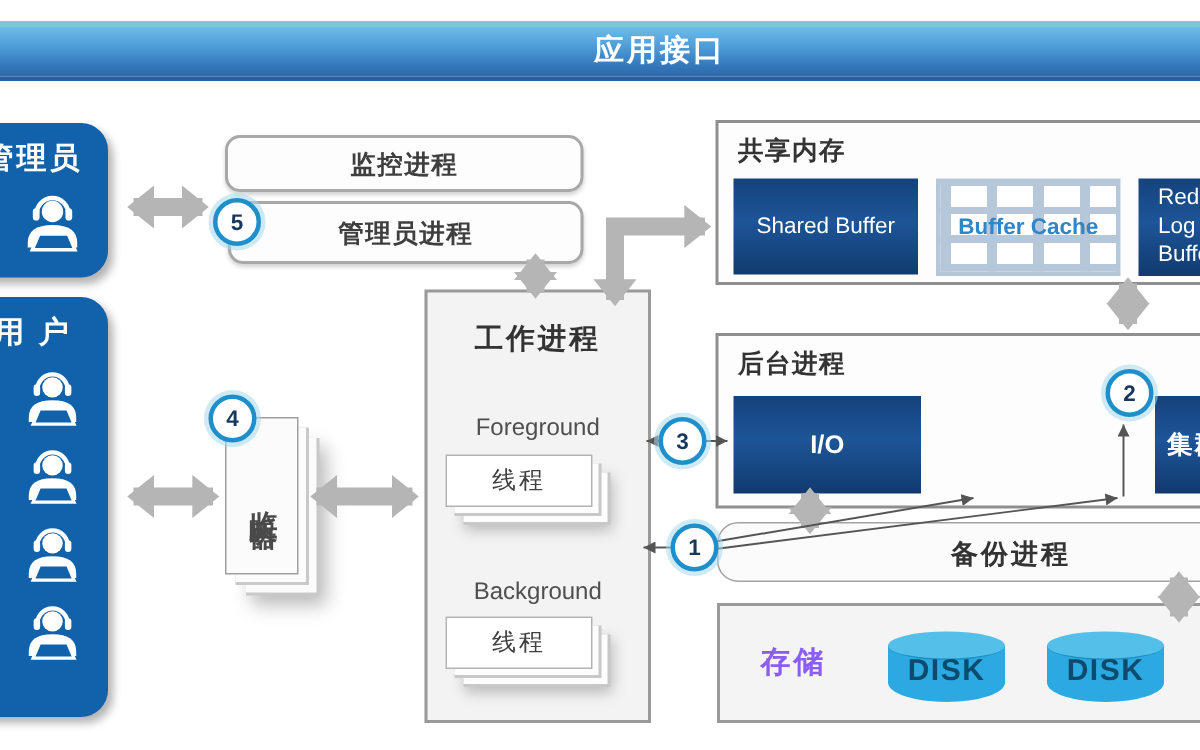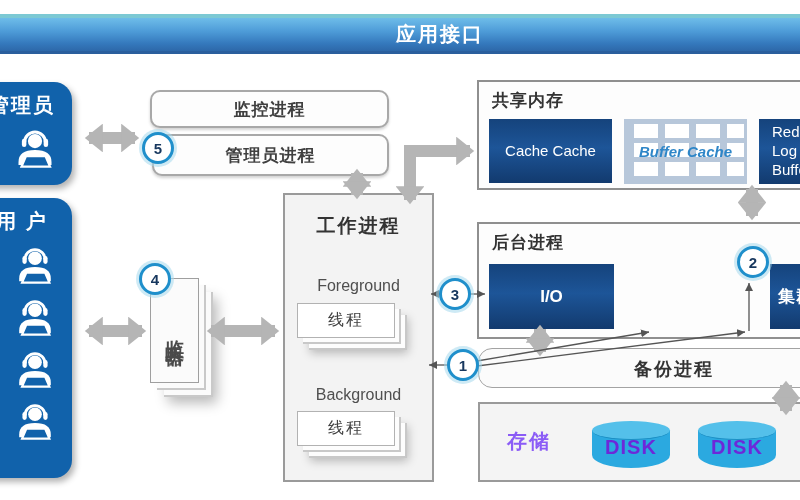--- a/index.html
+++ b/index.html
@@ -66,21 +66,21 @@
   .navy{position:absolute;background:linear-gradient(180deg,#15437c 0%,#1d5598 45%,#123a6e 100%);
     color:#fff;display:flex;align-items:center;justify-content:center;text-align:center;}
   .shared-cache{left:10px;top:37px;width:123px;height:64px;font-size:15px;line-height:1.3;}
   .buffer-cache{position:absolute;left:145px;top:37px;width:123px;height:65px;
     border:3px solid #b7c7da;box-sizing:border-box;
     background:
       repeating-linear-gradient(0deg,#b7c7da 0 5px,rgba(0,0,0,0) 5px 19px),
       repeating-linear-gradient(90deg,#b7c7da 0 7px,rgba(0,0,0,0) 7px 31px),
       #ffffff;
     display:flex;align-items:center;justify-content:center;text-align:center;
-    color:#2e86c8;font-size:15px;font-weight:700;line-height:1.3;font-style:italic;}
+    color:#2e86c8;font-size:15px;font-weight:700;line-height:1.3;}
   .redo{left:280px;top:37px;width:112px;height:65px;justify-content:flex-start;
     text-align:left;padding-left:13px;box-sizing:border-box;font-size:15px;line-height:1.25;}
   .redo span{display:block;width:62px;}
   .io{left:10px;top:40px;width:125px;height:65px;font-size:17px;font-weight:700;}
   .backup{left:145px;top:40px;width:120px;height:65px;font-size:17px;font-weight:700;letter-spacing:1px;}
   .cluster{left:291px;top:40px;width:100px;height:65px;justify-content:flex-start;
     padding-left:8px;box-sizing:border-box;font-size:17px;font-weight:700;letter-spacing:1px;}
 
   
   .storvirt-box{left:478px;top:348px;width:392px;height:38px;background:#fbfbfb;
@@ -90,21 +90,21 @@
   .storage-box{left:478px;top:402px;width:392px;height:76px;background:#f4f4f4;
     border:2px solid #9a9a9a;}
   .storage-label{position:absolute;left:27px;top:24px;font-size:20px;font-weight:700;
     color:#8b5cf6;letter-spacing:2px;}
   .disk{position:absolute;width:78px;height:48px;}
   .disk .body{position:absolute;left:0;top:10px;width:78px;height:38px;background:#2BA9E0;
     border-radius:0 0 39px 39px / 0 0 13px 13px;}
   .disk .top{position:absolute;left:0;top:1px;width:78px;height:18px;border-radius:50%;
     background:#54c0ea;border-bottom:1px solid #1d8fc4;}
   .disk .dlabel{position:absolute;left:0;top:16px;width:100%;text-align:center;
-    color:#6d28d9;font-size:20px;font-weight:700;letter-spacing:1px;}
+    color:#0c4a6e;font-size:20px;font-weight:700;letter-spacing:1px;}
   .disk1{left:112px;top:16px;} .disk2{left:218px;top:16px;}
 
   
   .badge{width:26px;height:26px;border-radius:50%;background:#fff;
     border:3px solid #1F8FCB;box-shadow:0 0 0 3px rgba(166,216,237,.55);
     display:flex;align-items:center;justify-content:center;
     font-size:15px;font-weight:700;color:#17375E;z-index:6;}
   .b5{left:142px;top:132px;} .b4{left:139px;top:263px;}
   .b3{left:439px;top:278px;} .b1{left:447px;top:349px;} .b2{left:737px;top:246px;}
 
@@ -219,21 +219,21 @@
     <span>线程</span>
   </div>
   <div class="abs wlabel bg-label">Background</div>
   <div class="abs thread bg-thread">
     <span>线程</span>
   </div>
 </div>
 
 <div class="abs groupbox sharedmem-box">
   <div class="group-title">共享内存</div>
-  <div class="navy shared-cache">Cache Cache</div>
+  <div class="navy shared-cache">Shared Buffer</div>
   <div class="buffer-cache">
     <span>Buffer Cache</span>
   </div>
   <div class="navy redo">
     <span>Redo Log Buffer</span>
   </div>
 </div>
 
 <div class="abs groupbox bgproc-box">
   <div class="group-title">后台进程</div>

